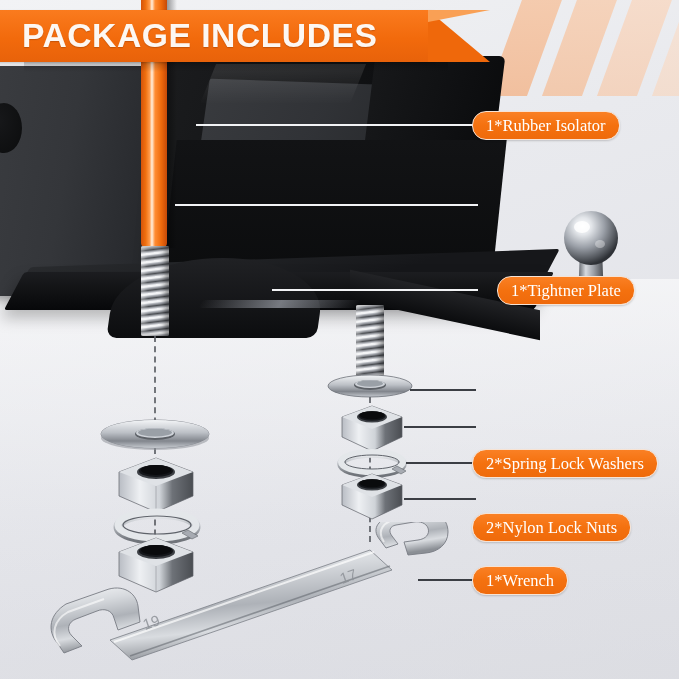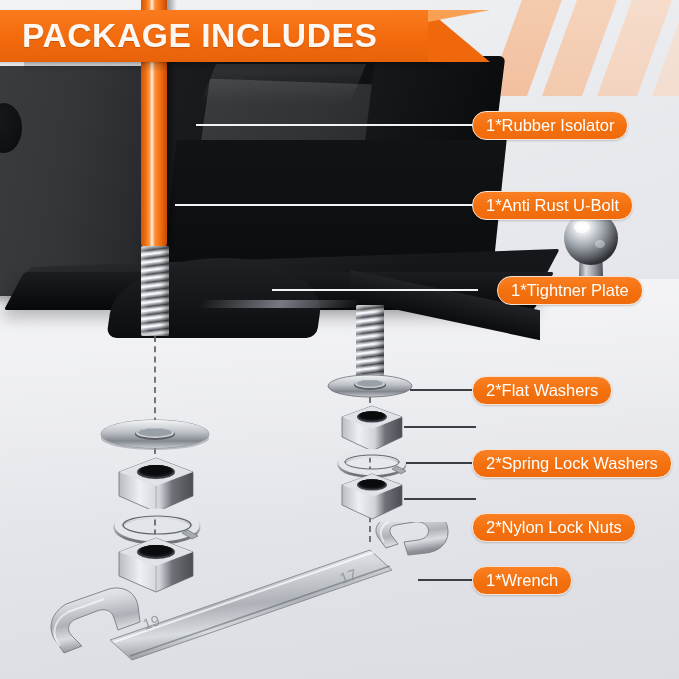--- a/index.html
+++ b/index.html
@@ -220,21 +220,21 @@
   
   .label {
     position: absolute; z-index: 60;
     display: inline-flex; align-items: center;
     height: 27px; padding: 0 13px;
     background: linear-gradient(180deg,#fa8024 0%, #f4710f 50%, #ef6a0b 100%);
     border: 1.5px solid #f7e3d4;
     border-radius: 14px;
     color: #fff;
     font-size: 16.5px;
-    font-family: Liberation Sans, sans-serif;
+    font-family: Liberation Serif, serif;
     white-space: nowrap;
     box-shadow: 0 1px 2px rgba(0,0,0,0.18);
     text-align: center;
   }
   .leader {
     position: absolute; z-index: 55;
     height: 1.6px;
   }
   .leader.dark { background: #3b3e44; }
   .leader.light { background: #f2f3f5; }
@@ -440,31 +440,25 @@
   <div class="leader dark" style="left:410px; top:389px; width:66px;"></div>
   <div class="leader dark" style="left:404px; top:426px; width:72px;"></div>
   <div class="leader dark" style="left:406px; top:462px; width:70px;"></div>
   <div class="leader dark" style="left:404px; top:498px; width:72px;"></div>
   <div class="leader dark" style="left:418px; top:579px; width:58px;"></div>
 
   <div class="label" style="left:472px; top:111px;">
     <span>1*Rubber Isolator</span>
   </div>
 
-  <div class="label" style="left:472px; top:191px;">
-    <span>1*Anti Rust U-Bolt</span>
-  </div>
 
   <div class="label" style="left:497px; top:276px;">
     <span>1*Tightner Plate</span>
   </div>
 
-  <div class="label" style="left:472px; top:376px;">
-    <span>2*Flat Washers</span>
-  </div>
 
 
   <div class="label" style="left:472px; top:449px;">
     <span>2*Spring Lock Washers</span>
   </div>
 
   <div class="label" style="left:472px; top:513px;">
     <span>2*Nylon Lock Nuts</span>
   </div>
 

